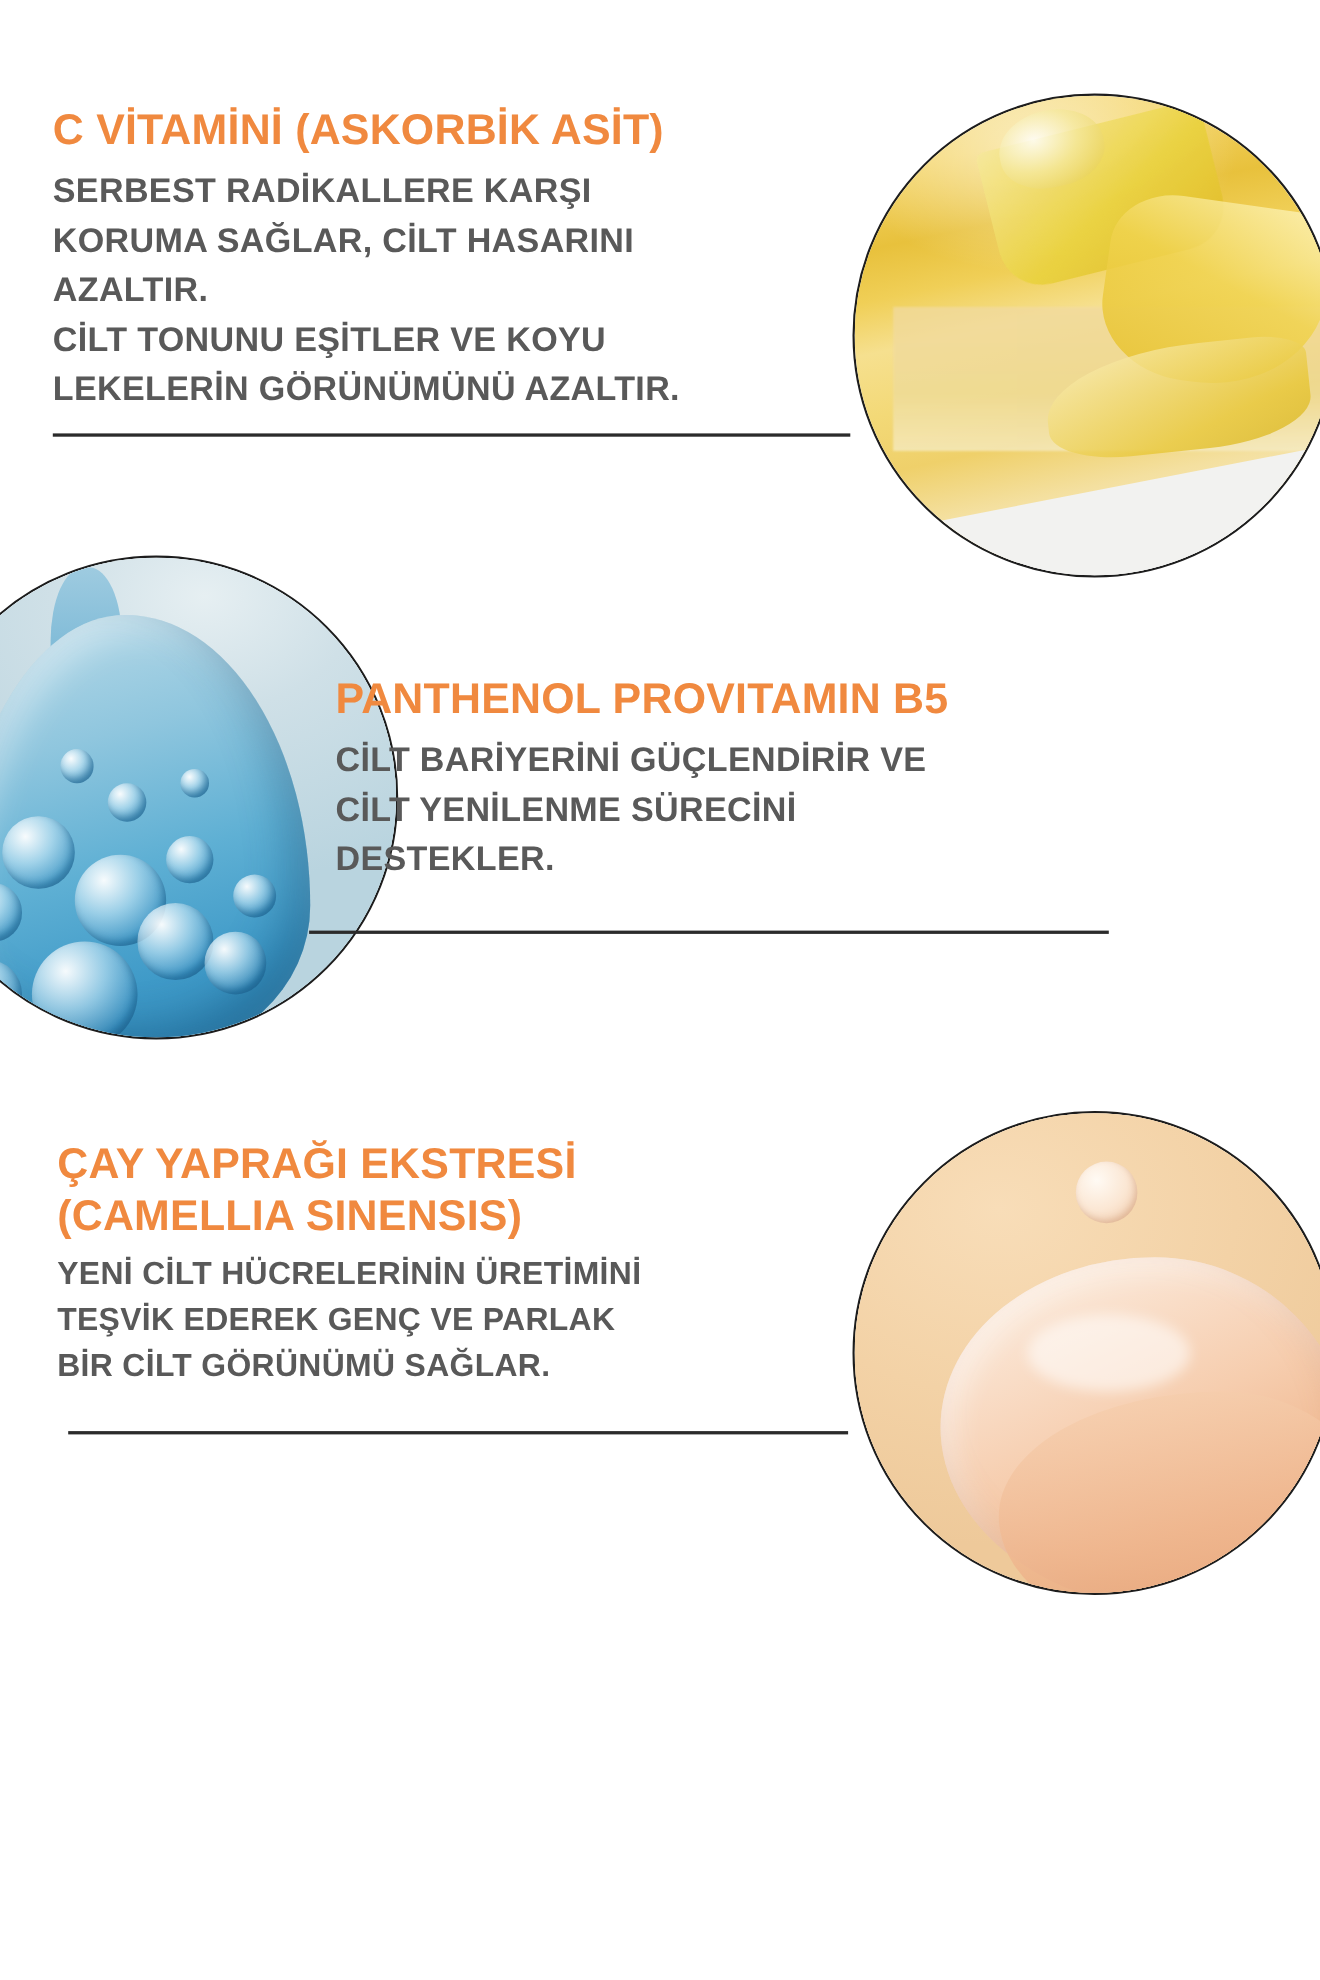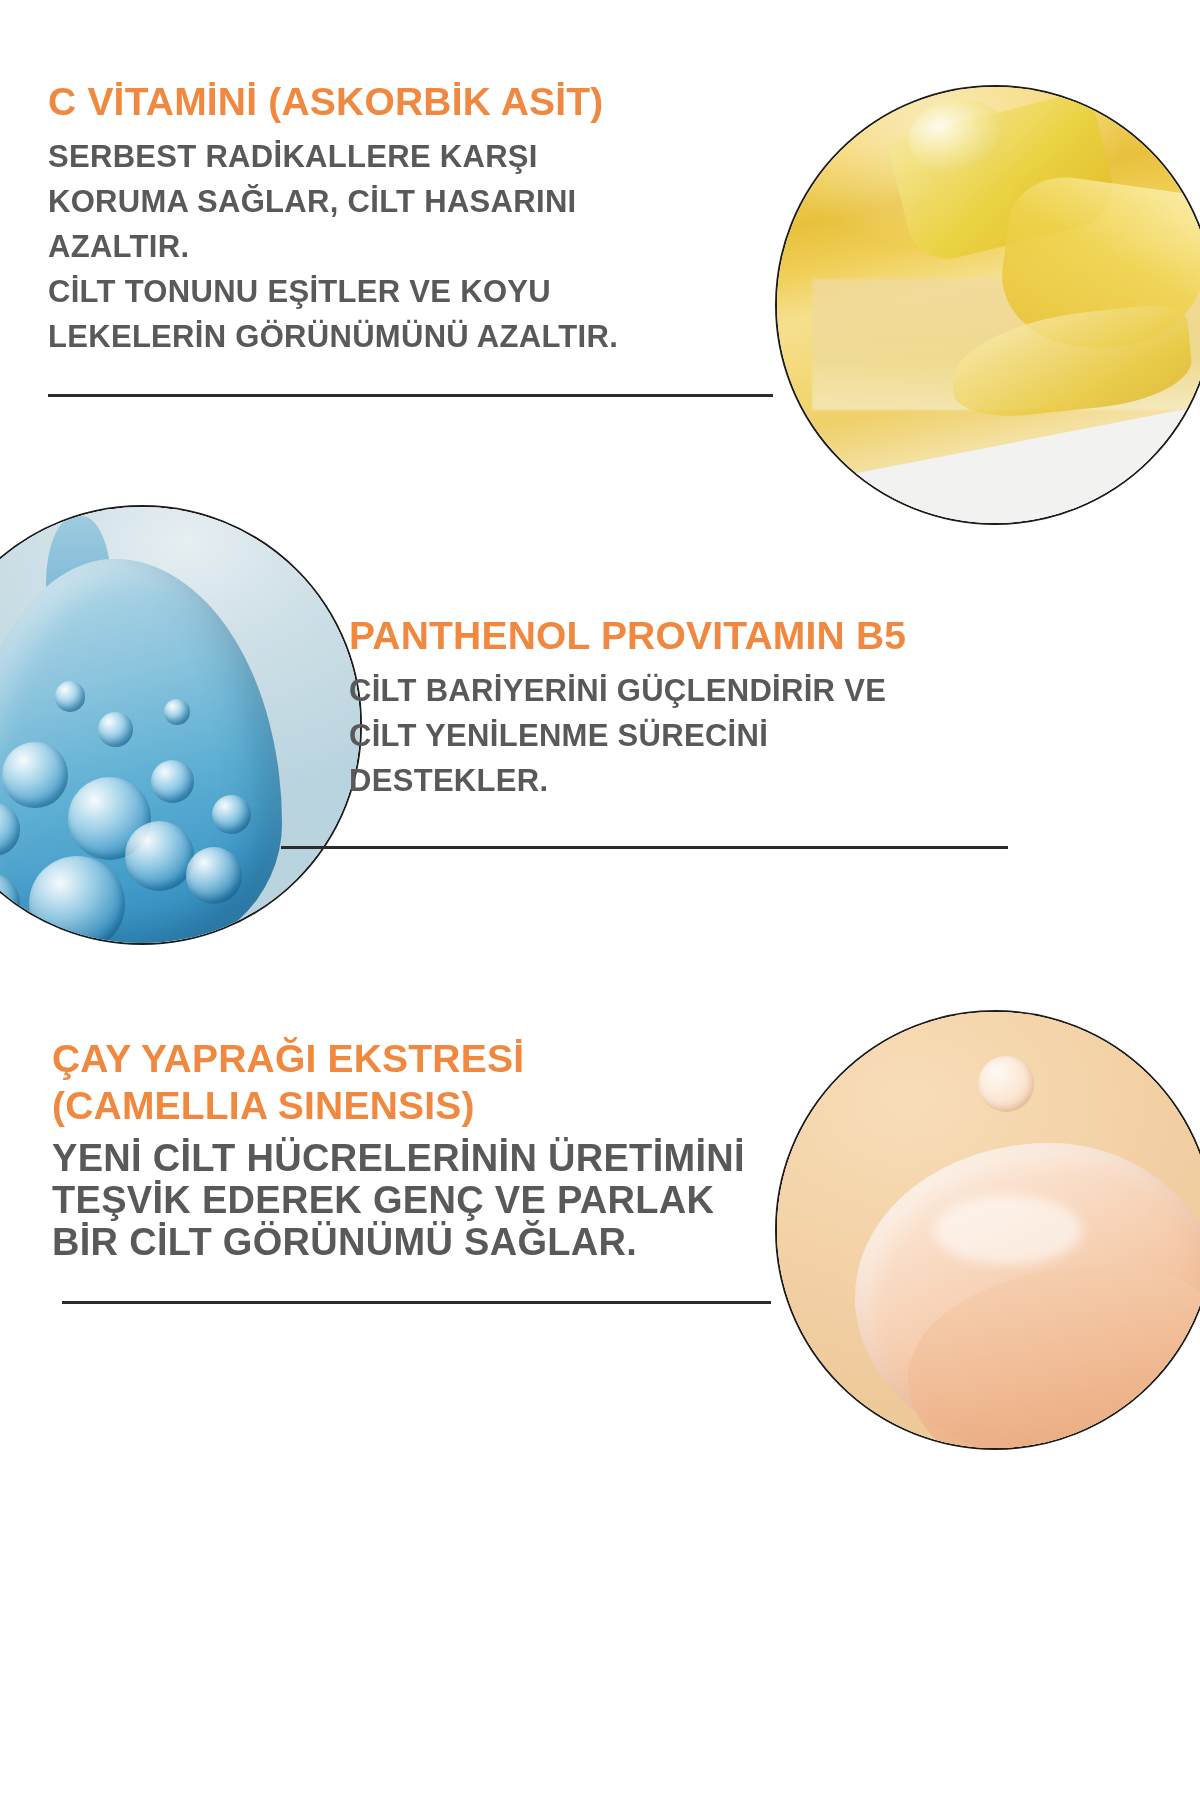--- a/index.html
+++ b/index.html
@@ -48,50 +48,49 @@
   }
   .sec-rule {
     position: absolute;
     height: 3px;
     background: #2b2b2b;
   }
 
   
   #section-vitamin-c {
     left: 48px;
-    top: 78px;
+    top: 95px;
     width: 740px;
   }
   #rule-vitamin-c {
     left: 48px;
     top: 394px;
     width: 725px;
   }
 
   
   #section-panthenol {
     left: 305px;
     top: 612px;
     width: 730px;
-    margin-left: 44px;
   }
   #rule-panthenol {
     left: 281px;
     top: 846px;
     width: 727px;
   }
 
   
   #section-tea {
     left: 52px;
     top: 1035px;
     width: 740px;
   }
   #section-tea .sec-title { line-height: 47px; }
-  #section-tea .sec-body  { line-height: 42px; font-size: 38px; }
+  #section-tea .sec-body  { line-height: 42px; font-size: 29px; }
   #rule-tea {
     left: 62px;
     top: 1301px;
     width: 709px;
   }
 
   
   .circle-img {
     position: absolute;
     border-radius: 50%;

